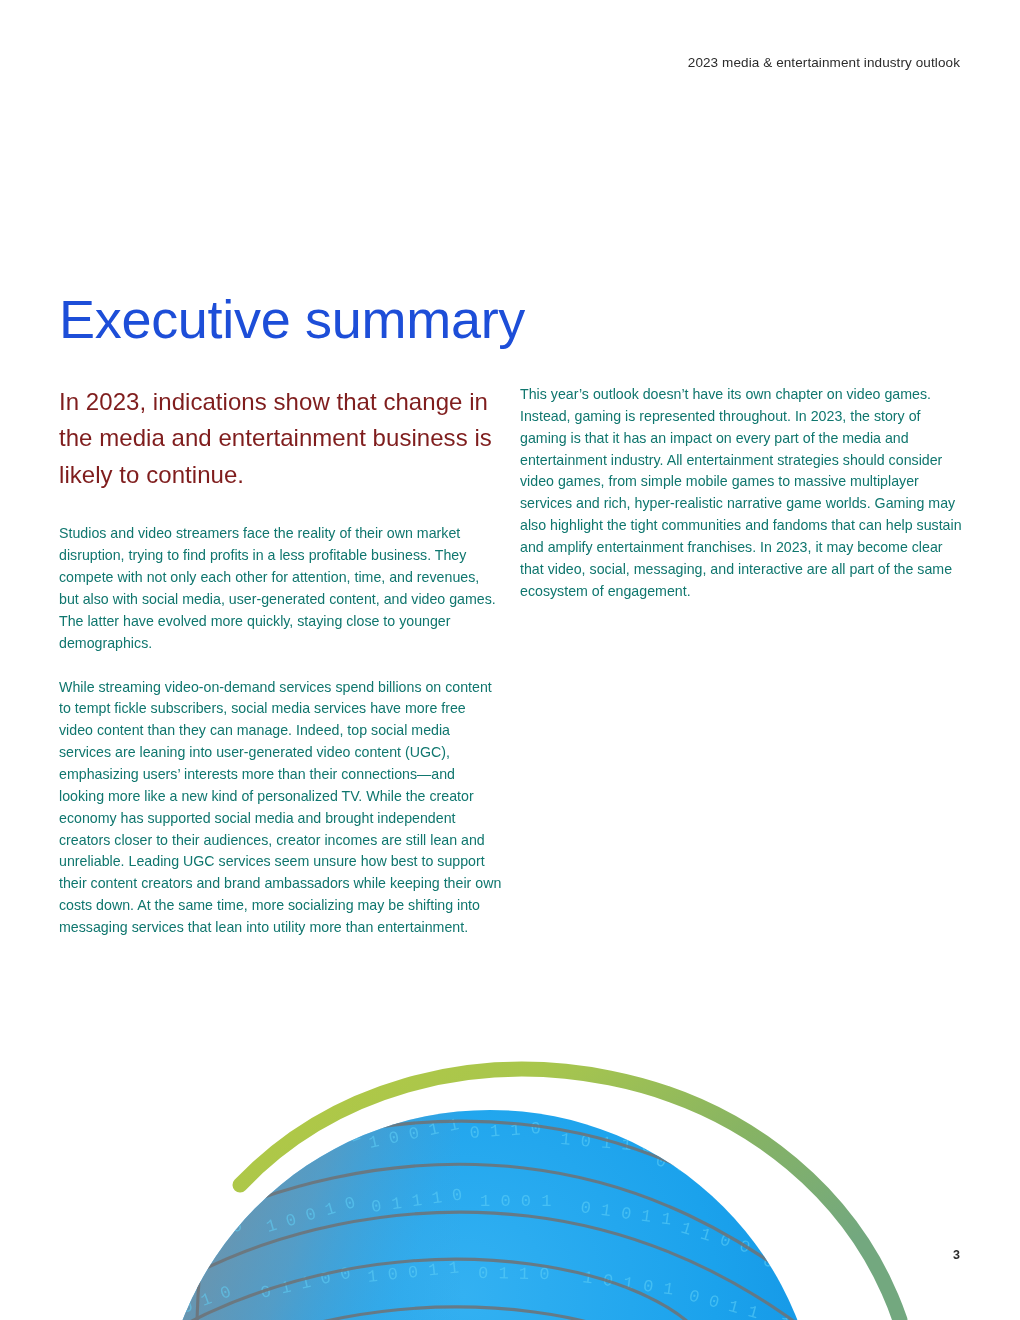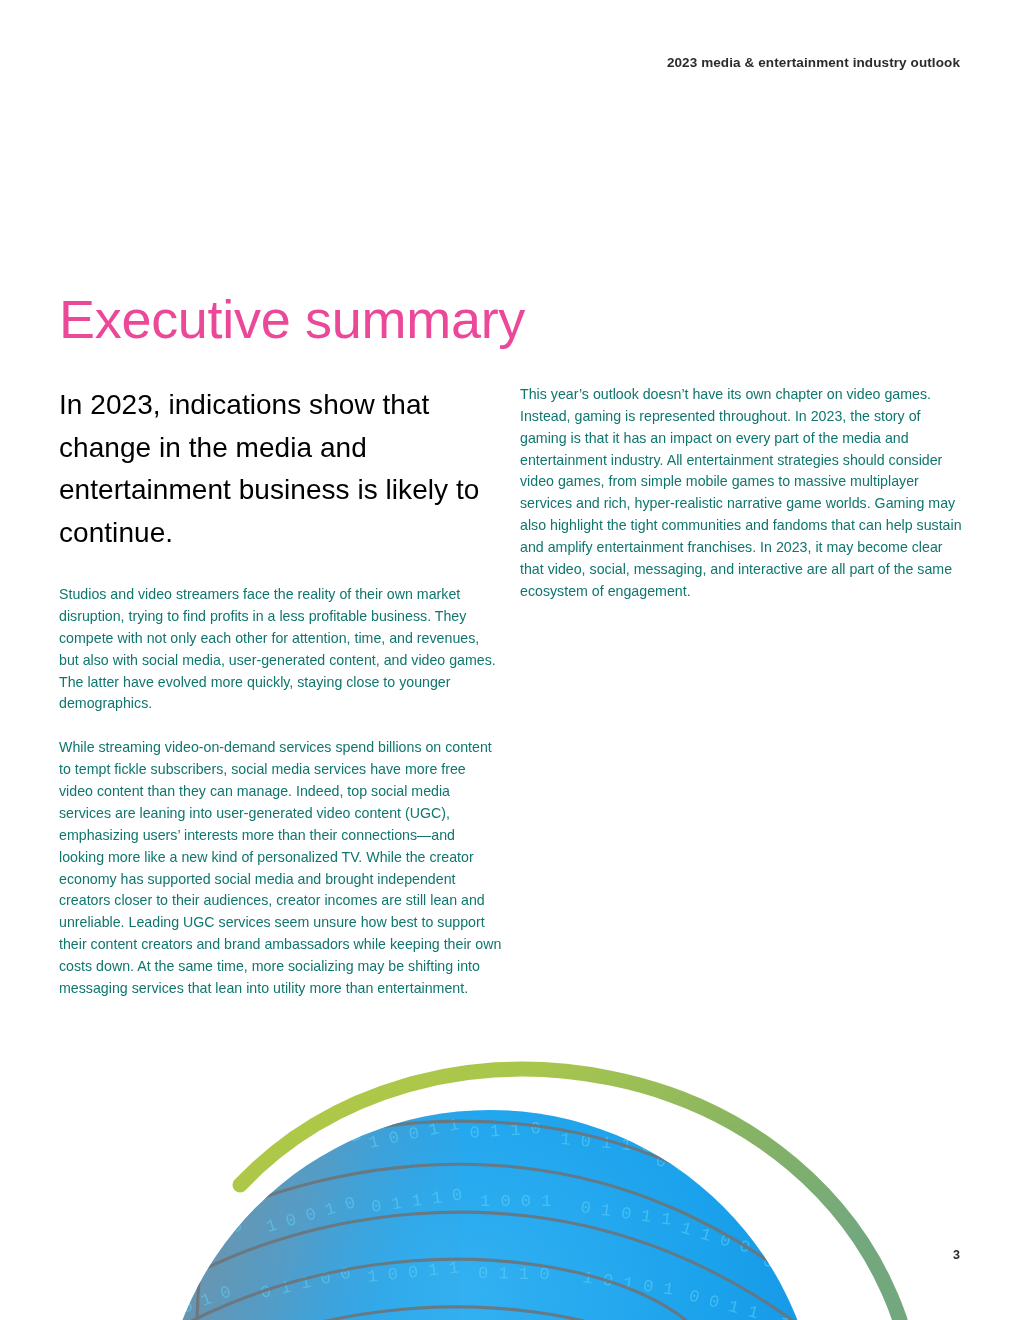--- a/index.html
+++ b/index.html
@@ -17,58 +17,58 @@
     background: #ffffff;
     overflow: hidden;
   }
 
   
   .running-header {
     position: absolute;
     top: 55px;
     right: 60px;
     font-size: 13.5px;
-    font-weight: bold;
+    font-weight: normal;
     color: #2b2b2b;
     letter-spacing: 0.1px;
     white-space: nowrap;
   }
 
   
   .page-title {
     position: absolute;
     left: 59px;
     top: 243px;
     font-size: 54px;
     font-weight: 300;
-    color: #ec4899;
+    color: #1d4ed8;
     letter-spacing: -0.3px;
     line-height: 1.05;
     margin-top: 48px;
   }
 
   
   .col-left {
     position: absolute;
     left: 59px;
     top: 384px;
     width: 443px;
   }
   .col-right {
     position: absolute;
     left: 520px;
     top: 384px;
     width: 442px;
   }
 
   .lede {
-    font-size: 28px;
+    font-size: 24px;
     font-weight: 400;
     line-height: 1.52;
-    color: #000000;
+    color: #7f1d1d;
     margin: 0 0 30px 0;
     letter-spacing: 0.05px;
   }
 
   .body-para {
     font-size: 14.2px;
     line-height: 1.54;
     color: #0f766e;
     margin: 0 0 22px 0;
     letter-spacing: 0.01px;

